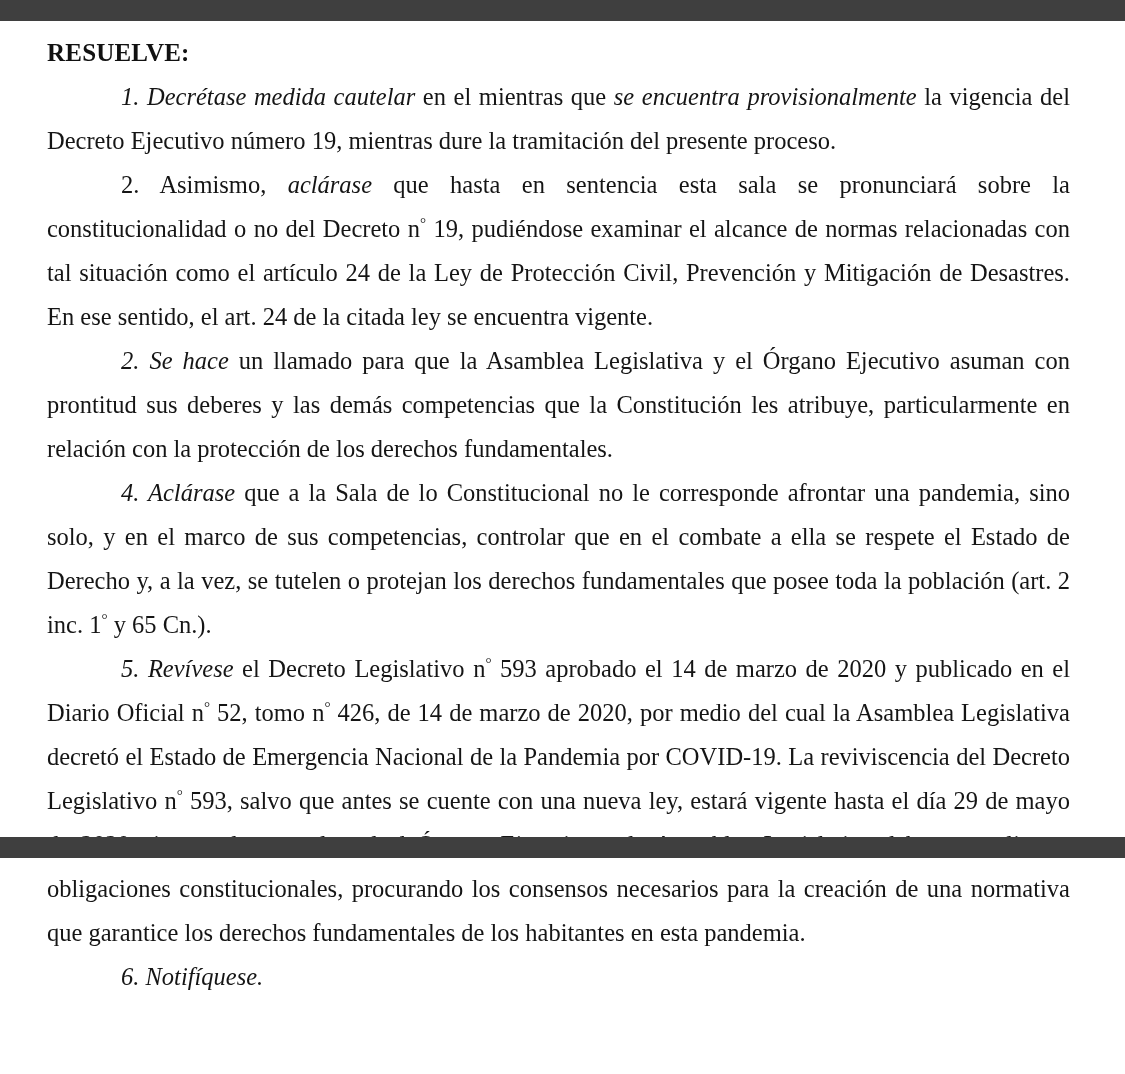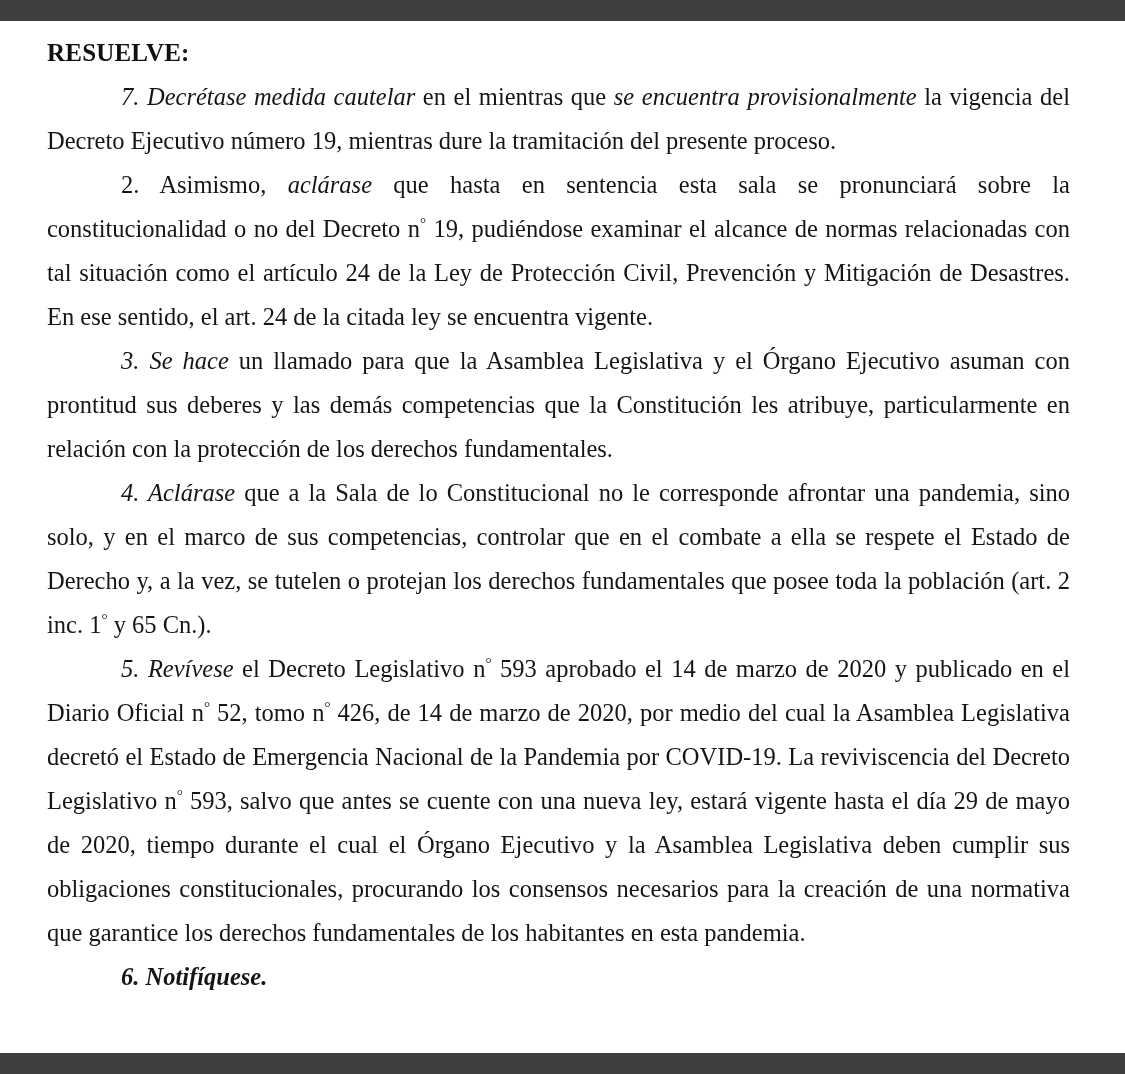--- a/index.html
+++ b/index.html
@@ -11,21 +11,21 @@
     width: 1125px;
     height: 1074px;
     background: #ffffff;
     font-family: "Liberation Serif", "DejaVu Serif", serif;
     overflow: hidden;
   }
 
   .page-frame {
     position: relative;
     width: 1125px;
-    height: 1074px;
+    height: 858px;
     background: #fdfdfc;
     box-sizing: border-box;
   }
 
   .top-bar {
     position: absolute;
     top: 0;
     left: 0;
     width: 1125px;
     height: 21px;
@@ -68,21 +68,20 @@
     color: #151515;
     text-align: justify;
     text-justify: inter-word;
     text-indent: 74px;
     margin: 0;
     hyphens: none;
   }
 
   .doc-para.last-para {
     text-align: left;
-    font-weight: bold;
   }
 
   .doc-para .it {
     font-style: italic;
   }
 
   .sup {
     font-size: 0.62em;
     vertical-align: super;
     line-height: 0;
@@ -92,25 +91,25 @@
 <body>
 
 <div class="page-frame">
 
   <div class="top-bar"></div>
 
   <div class="doc-body">
 
     <div class="doc-heading">RESUELVE:</div>
 
-    <p class="doc-para"><span class="it">7. Decrétase medida cautelar</span><span> en el mientras que </span><span class="it">se encuentra provisionalmente</span><span> la vigencia del Decreto Ejecutivo número 19, mientras dure la tramitación del presente proceso.</span></p>
+    <p class="doc-para"><span class="it">1. Decrétase medida cautelar</span><span> en el mientras que </span><span class="it">se encuentra provisionalmente</span><span> la vigencia del Decreto Ejecutivo número 19, mientras dure la tramitación del presente proceso.</span></p>
 
     <p class="doc-para"><span>2. Asimismo, </span><span class="it">aclárase</span><span> que hasta en sentencia esta sala se pronunciará sobre la constitucionalidad o no del Decreto n</span><span class="sup">°</span><span> 19, pudiéndose examinar el alcance de normas relacionadas con tal situación como el artículo 24 de la Ley de Protección Civil, Prevención y Mitigación de Desastres. En ese sentido, el art. 24 de la citada ley se encuentra vigente.</span></p>
 
-    <p class="doc-para"><span class="it">3. Se hace</span><span> un llamado para que la Asamblea Legislativa y el Órgano Ejecutivo asuman con prontitud sus deberes y las demás competencias que la Constitución les atribuye, particularmente en relación con la protección de los derechos fundamentales.</span></p>
+    <p class="doc-para"><span class="it">2. Se hace</span><span> un llamado para que la Asamblea Legislativa y el Órgano Ejecutivo asuman con prontitud sus deberes y las demás competencias que la Constitución les atribuye, particularmente en relación con la protección de los derechos fundamentales.</span></p>
 
     <p class="doc-para"><span class="it">4. Aclárase</span><span> que a la Sala de lo Constitucional no le corresponde afrontar una pandemia, sino solo, y en el marco de sus competencias, controlar que en el combate a ella se respete el Estado de Derecho y, a la vez, se tutelen o protejan los derechos fundamentales que posee toda la población (art. 2 inc. 1</span><span class="sup">°</span><span> y 65 Cn.).</span></p>
 
     <p class="doc-para"><span class="it">5. Revívese</span><span> el Decreto Legislativo n</span><span class="sup">°</span><span> 593 aprobado el 14 de marzo de 2020 y publicado en el Diario Oficial n</span><span class="sup">°</span><span> 52, tomo n</span><span class="sup">°</span><span> 426, de 14 de marzo de 2020, por medio del cual la Asamblea Legislativa decretó el Estado de Emergencia Nacional de la Pandemia por COVID-19. La reviviscencia del Decreto Legislativo n</span><span class="sup">°</span><span> 593, salvo que antes se cuente con una nueva ley, estará vigente hasta el día 29 de mayo de 2020, tiempo durante el cual el Órgano Ejecutivo y la Asamblea Legislativa deben cumplir sus obligaciones constitucionales, procurando los consensos necesarios para la creación de una normativa que garantice los derechos fundamentales de los habitantes en esta pandemia.</span></p>
 
     <p class="doc-para last-para"><span class="it">6. Notifíquese.</span></p>
 
   </div>
 
   <div class="bottom-bar"></div>

